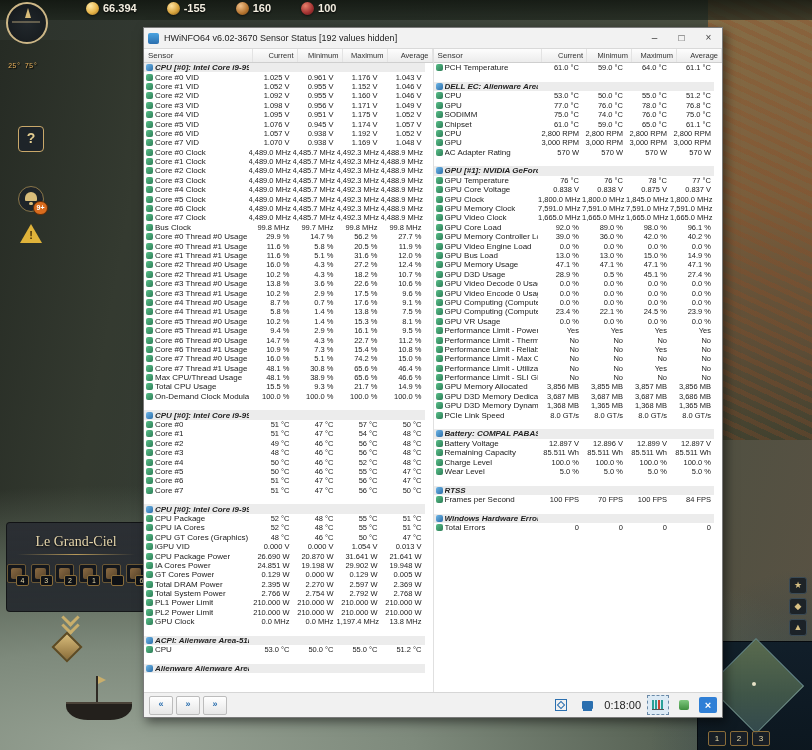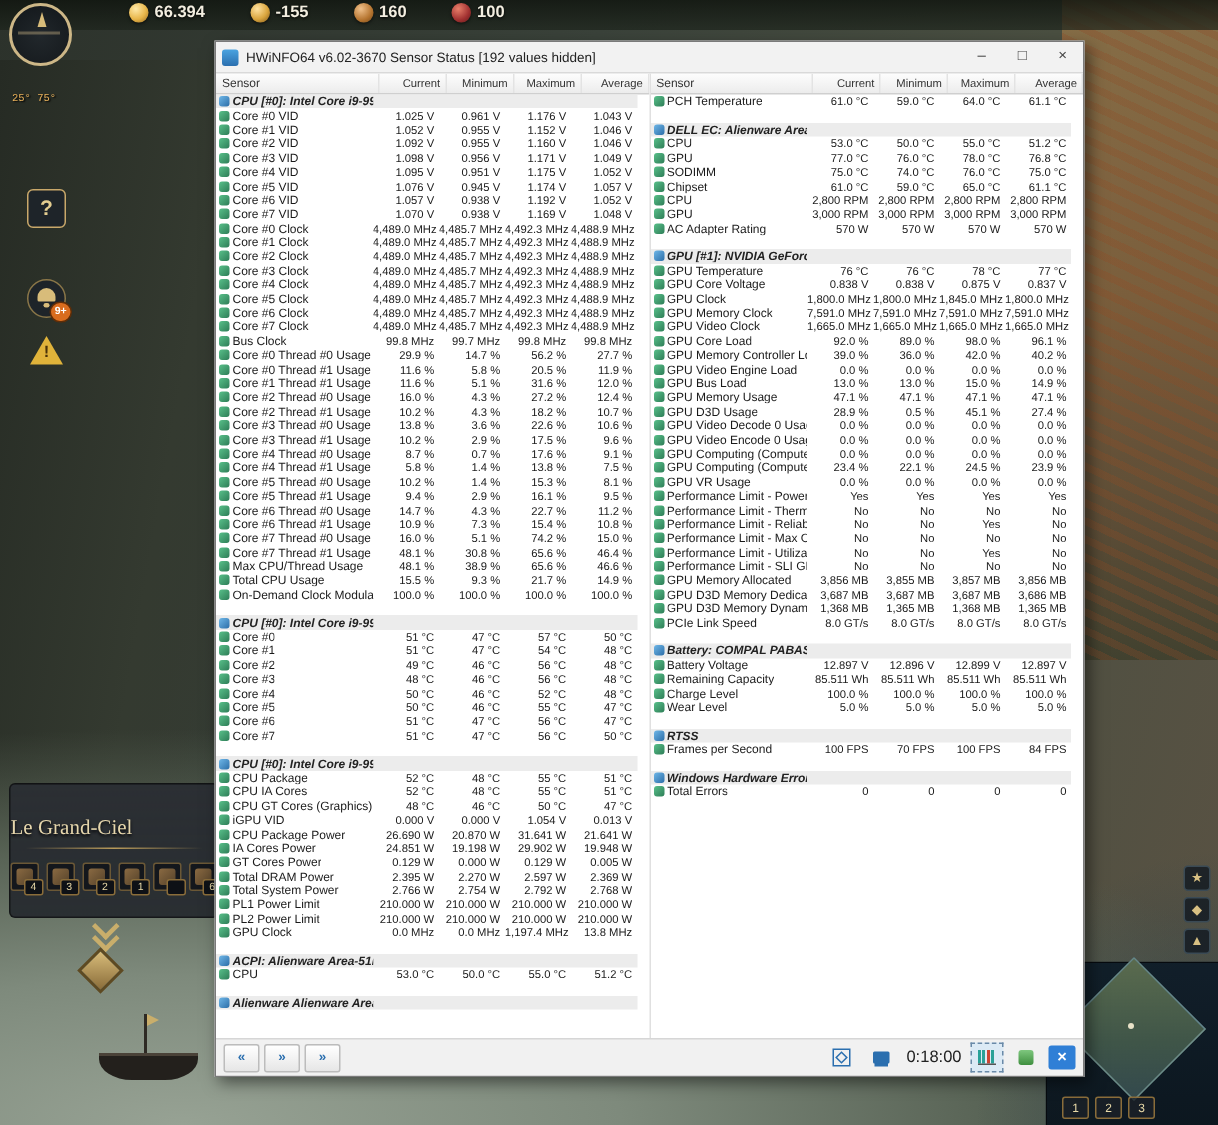--- a/index.html
+++ b/index.html
@@ -49,21 +49,21 @@
     background:#d96c1e;color:#fff;font-size:7px;font-weight:bold;text-align:center;line-height:12px;
     border:1px solid #5e2d08;}
   .warn-btn{position:absolute;left:20px;top:224px;width:22px;height:19px;z-index:5;}
   .warn-tri{width:0;height:0;border-left:11px solid transparent;border-right:11px solid transparent;
     border-bottom:19px solid #e0b33a;}
   .warn-mark{position:absolute;left:0;top:5px;width:22px;text-align:center;color:#4a3208;
     font-weight:bold;font-size:11px;}
   
   .ship-panel{position:absolute;left:6px;top:522px;width:138px;height:88px;z-index:5;
     background:linear-gradient(#2a2d33ee,#20242add);border:1px solid #00000088;border-radius:4px;}
-  .ship-name{margin-top:22px;color:#e6d6ac;font-family:"Liberation Serif",serif;
+  .ship-name{margin-top:11px;text-align:center;color:#e6d6ac;font-family:"Liberation Serif",serif;
     font-size:14px;text-shadow:0 1px 2px #000;}
   .gold-line{height:1px;background:linear-gradient(90deg,transparent,#b89a5a,transparent);margin:4px 10px;}
   .slots{display:flex;gap:5px;justify-content:center;margin-top:9px;}
   .slot{position:relative;width:17px;height:17px;background:#14171c;border:1px solid #6b5836;border-radius:2px;}
   .slot::before{content:"";position:absolute;inset:3px;border-radius:2px;
     background:linear-gradient(135deg,#8a6a42,#55422a);}
   .slot-badge{position:absolute;right:-4px;bottom:-4px;min-width:9px;height:9px;background:#0e1116;
     border:1px solid #8a6d3a;border-radius:2px;color:#e8d9a8;font-size:7px;line-height:9px;
     text-align:center;padding:0 1px;}
   .chevrons{position:absolute;left:64px;top:616px;z-index:5;}

